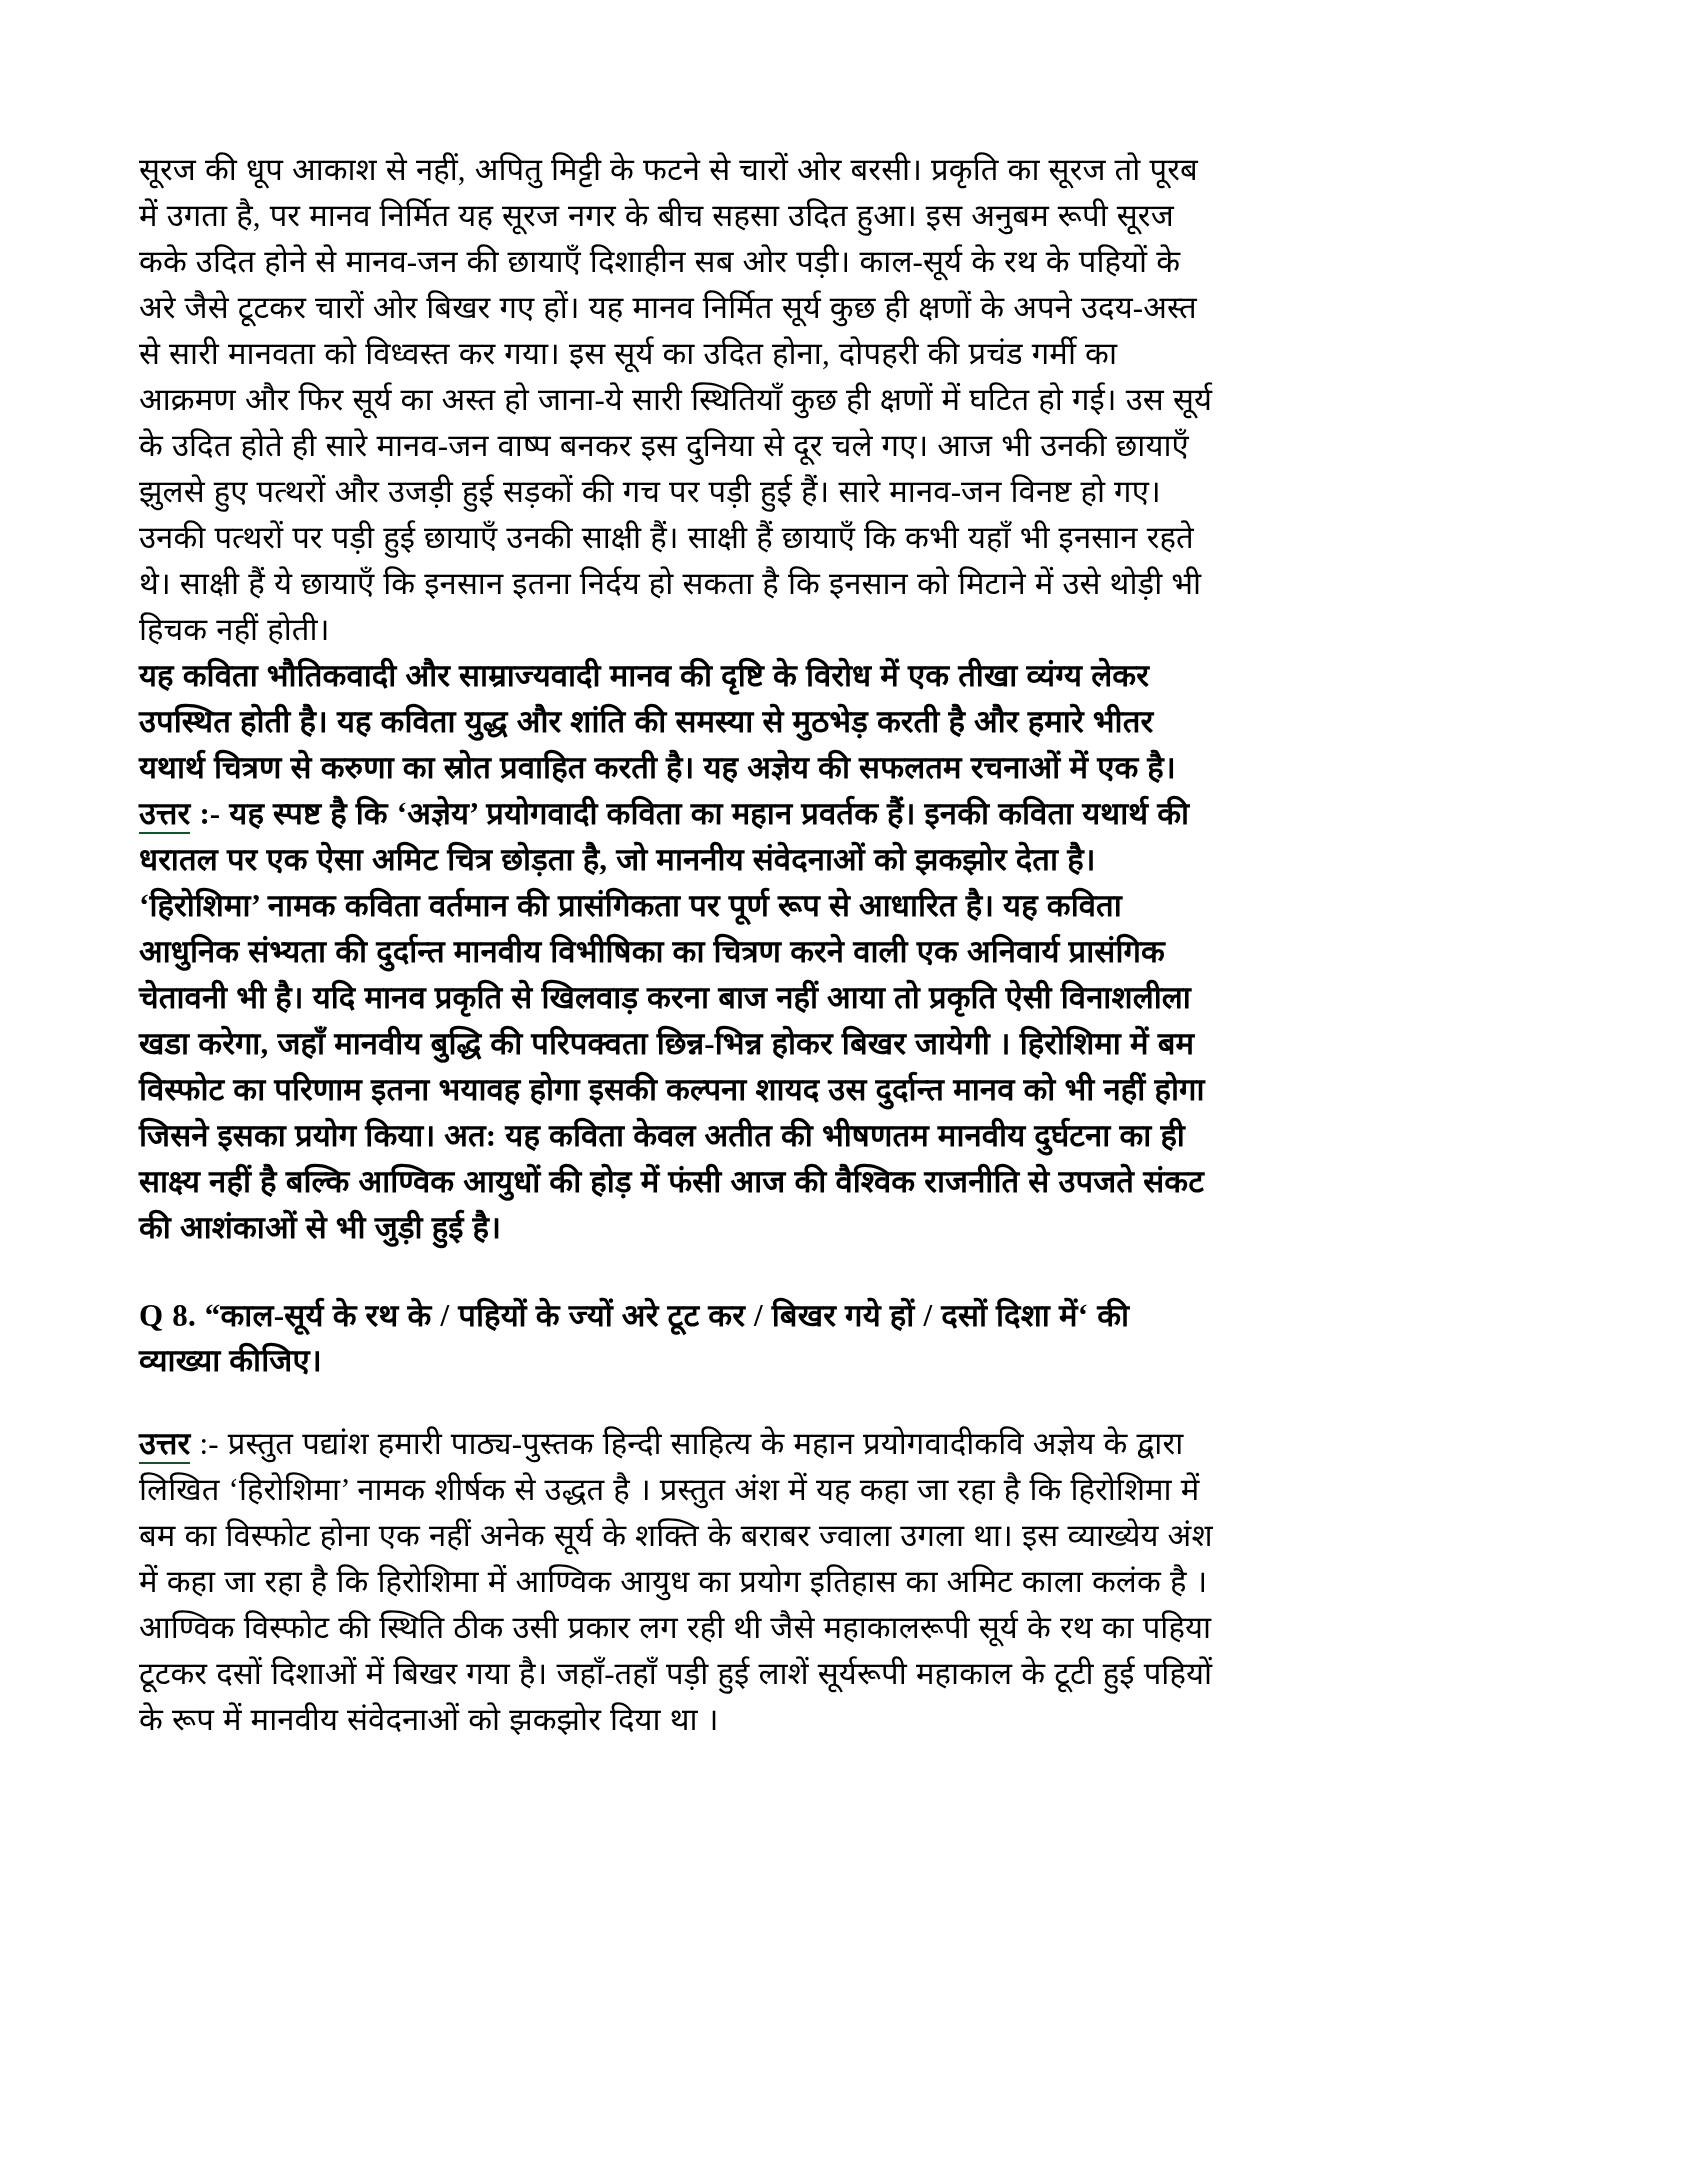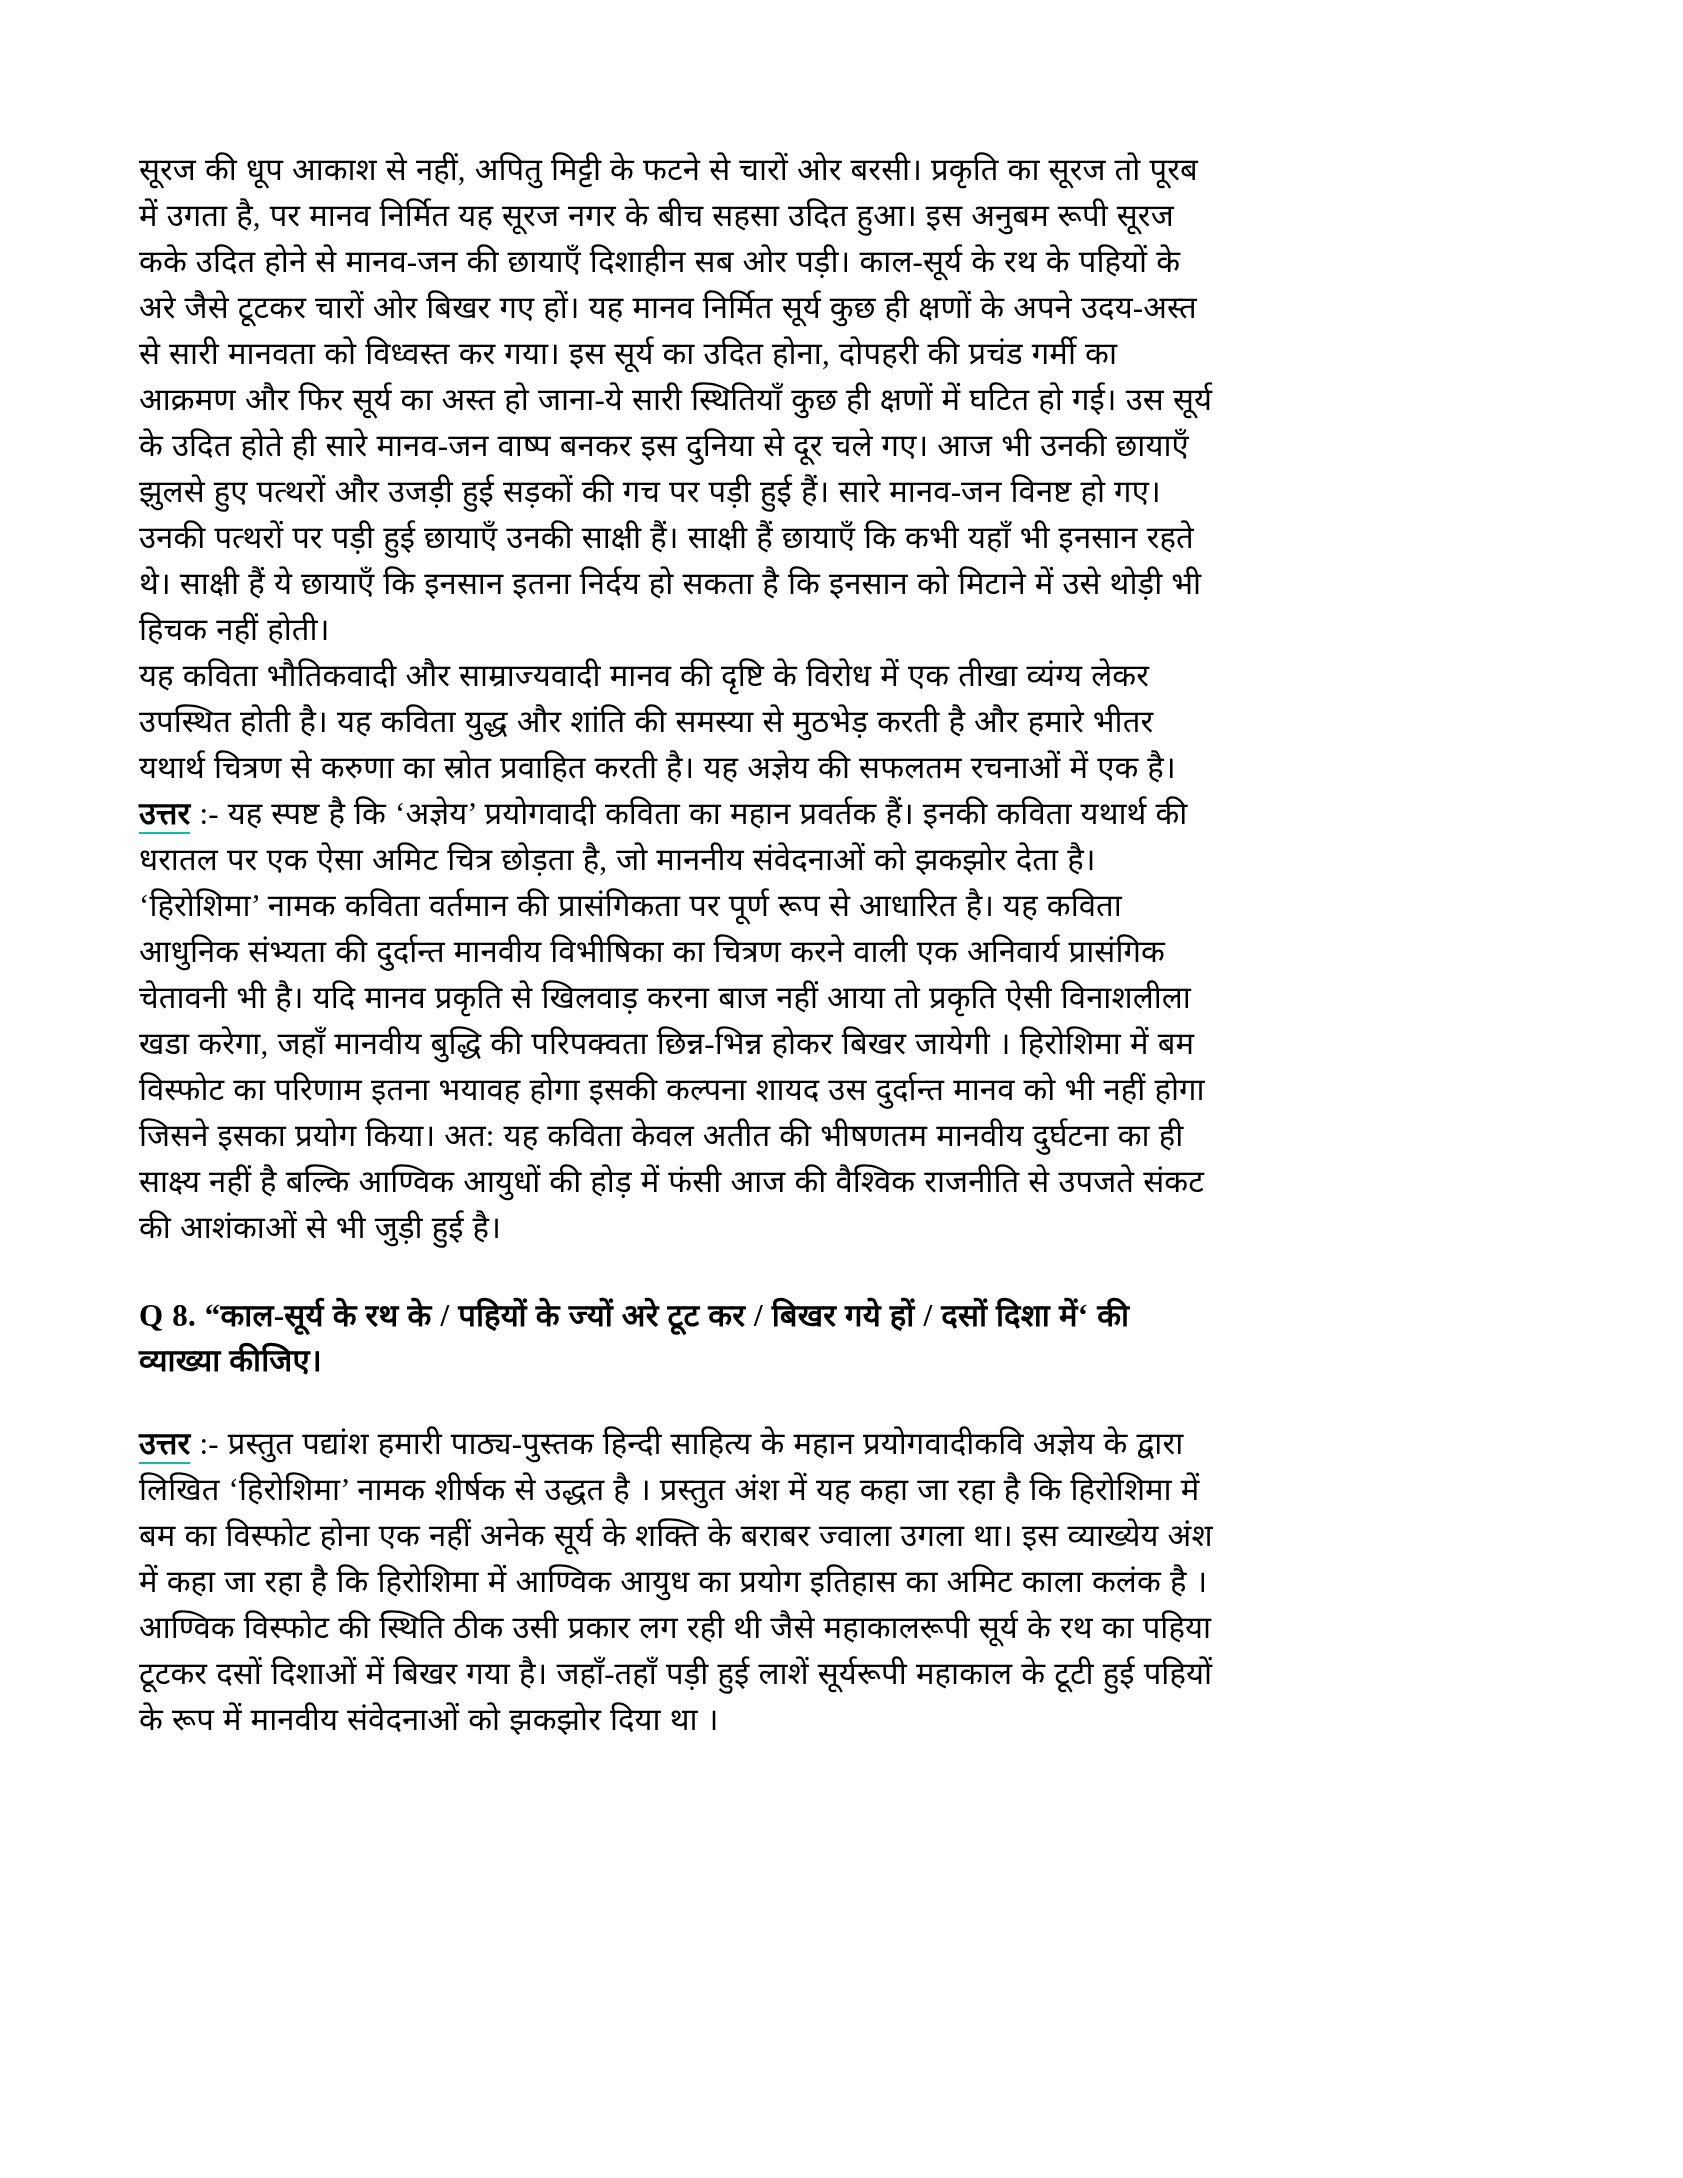--- a/index.html
+++ b/index.html
@@ -30,20 +30,21 @@
   .para {
     font-size: 31px;
     line-height: 46px;
     text-align: left;
     margin: 0;
     letter-spacing: 0.1px;
     word-spacing: 1.2px;
   }
   .para + .para {
     margin-top: 0;
+    font-weight: bold;
   }
   
   .q-heading {
     font-size: 31px;
     line-height: 45px;
     font-weight: bold;
     margin: 0;
     letter-spacing: 0.2px;
     word-spacing: 1px;
   }
@@ -57,21 +58,21 @@
     margin-top: 42px;
   }
   .answer-label {
     font-weight: bold;
   }
   .answer-label::after {
     content: "";
   }
   
   .answer-label {
-    border-bottom: 2px solid #14b8a6;
+    border-bottom: 2px solid #14532d;
     padding-bottom: 1px;
   }
 </style>
 </head>
 <body>
 
 <div class="page">
   <div class="content">
 
     <p class="para">सूरज की धूप आकाश से नहीं, अपितु मिट्टी के फटने से चारों ओर बरसी। प्रकृति का सूरज तो पूरब में उगता है, पर मानव निर्मित यह सूरज नगर के बीच सहसा उदित हुआ। इस अनुबम रूपी सूरज कके उदित होने से मानव-जन की छायाएँ दिशाहीन सब ओर पड़ी। काल-सूर्य के रथ के पहियों के अरे जैसे टूटकर चारों ओर बिखर गए हों। यह मानव निर्मित सूर्य कुछ ही क्षणों के अपने उदय-अस्त से सारी मानवता को विध्वस्त कर गया। इस सूर्य का उदित होना, दोपहरी की प्रचंड गर्मी का आक्रमण और फिर सूर्य का अस्त हो जाना-ये सारी स्थितियाँ कुछ ही क्षणों में घटित हो गई। उस सूर्य के उदित होते ही सारे मानव-जन वाष्प बनकर इस दुनिया से दूर चले गए। आज भी उनकी छायाएँ झुलसे हुए पत्थरों और उजड़ी हुई सड़कों की गच पर पड़ी हुई हैं। सारे मानव-जन विनष्ट हो गए। उनकी पत्थरों पर पड़ी हुई छायाएँ उनकी साक्षी हैं। साक्षी हैं छायाएँ कि कभी यहाँ भी इनसान रहते थे। साक्षी हैं ये छायाएँ कि इनसान इतना निर्दय हो सकता है कि इनसान को मिटाने में उसे थोड़ी भी हिचक नहीं होती।</p>

